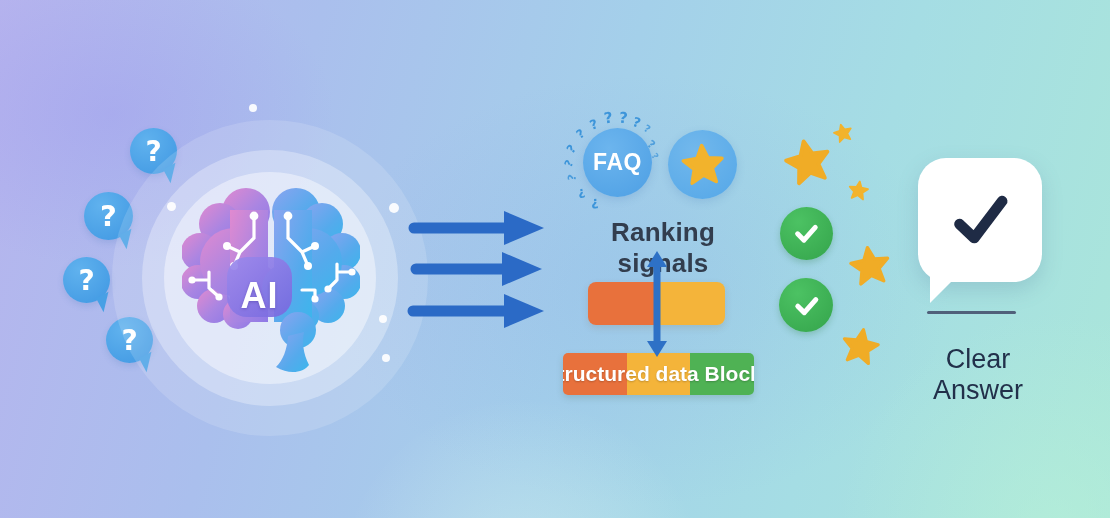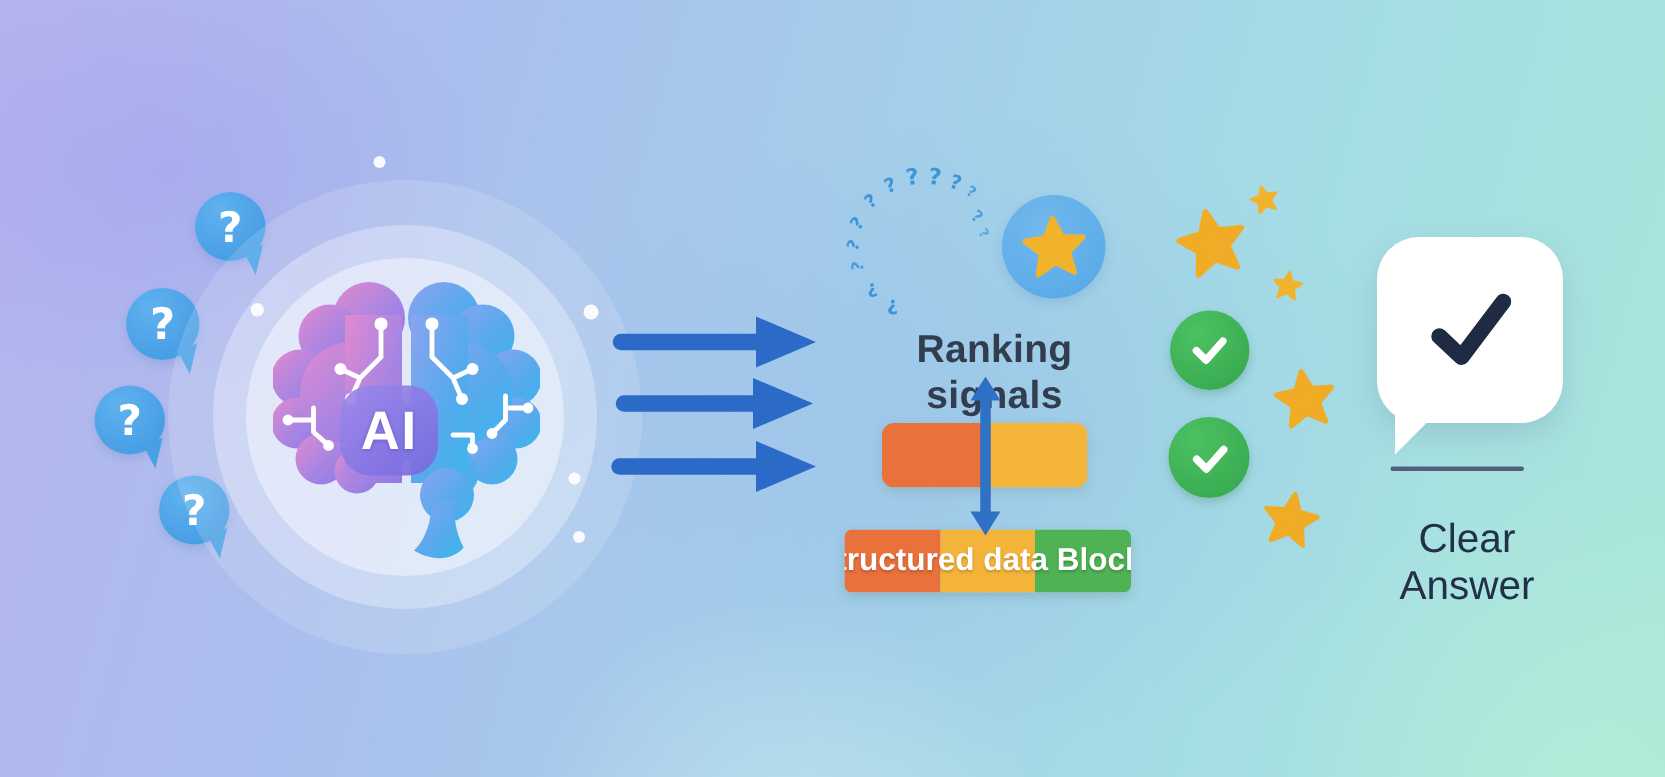--- a/index.html
+++ b/index.html
@@ -26,21 +26,21 @@
     display:flex; align-items:center; justify-content:center;
     box-shadow:0 3px 6px rgba(60,110,180,.18); }
   .q-bubble .q-mark { color:#fff; font-weight:700; font-family:"DejaVu Sans",sans-serif; }
   .q-tail { position:absolute; right:-3px; bottom:-7px; width:0; height:0;
     border-top:16px solid #47a0e5; border-right:14px solid transparent;
     transform:rotate(-28deg); }
   .brain { position:absolute; left:182px; top:184px; width:178px; height:195px; }
   .ai-badge { position:absolute; left:227px; top:257px; width:65px; height:60px;
     border-radius:20px;
     background:linear-gradient(140deg, rgba(156,138,236,.92), rgba(119,104,222,.92));
-    display:flex; align-items:center; justify-content:center;
+    display:flex; align-items:flex-end; justify-content:center;
     color:#fff; font-weight:700; font-size:36px; letter-spacing:1px;
     text-shadow:0 1px 3px rgba(70,55,150,.45); }
   .h-arrows { position:absolute; left:404px; top:206px; width:148px; height:126px; }
   .v-arrow  { position:absolute; left:645px; top:249px; width:24px; height:110px; z-index:6; }
   
   .faq-ring { position:absolute; left:560px; top:108px; width:112px; height:110px; }
   .ring-q { position:absolute; color:#3d95da; font-weight:700; line-height:1;
     font-family:"DejaVu Sans",sans-serif; }
   .badge-circle { position:absolute; width:69px; height:69px; border-radius:50%;
     display:flex; align-items:center; justify-content:center;
@@ -194,20 +194,23 @@
     <span class="ring-q" style="left:17px;top:20px;font-size:12px;transform:rotate(-35deg)">?</span>
     <span class="ring-q" style="left:8px;top:35px;font-size:12px;transform:rotate(-50deg)">?</span>
     <span class="ring-q" style="left:6px;top:50px;font-size:11px;transform:rotate(-65deg)">?</span>
     <span class="ring-q" style="left:9px;top:64px;font-size:11px;transform:rotate(-85deg);opacity:.85">?</span>
     <span class="ring-q" style="left:18px;top:79px;font-size:12px;transform:rotate(170deg)">?</span>
     <span class="ring-q" style="left:31px;top:89px;font-size:13px;transform:rotate(178deg)">?</span>
     <span class="ring-q" style="left:88px;top:31px;font-size:11px;transform:rotate(40deg);opacity:.8">?</span>
     <span class="ring-q" style="left:92px;top:44px;font-size:9px;transform:rotate(55deg);opacity:.7">?</span>
   </div>
 
+  <div class="badge-circle faq-circle">
+    <span>FAQ</span>
+  </div>
   <div class="badge-circle star-circle">
     <svg style="width:44px;height:44px;transform:rotate(-4deg)" viewBox="0 0 20 20">
       <path d="M10 1.2 12.5 6.9 18.8 7.5 14.1 11.7 15.5 17.9 10 14.6 4.5 17.9 5.9 11.7 1.2 7.5 7.5 6.9 Z" fill="#f2b32c" stroke="#f2b32c" stroke-width="1.6" stroke-linejoin="round"></path>
     </svg>
   </div>
 
   <div class="ranking-label">Ranking signals</div>
 
   <svg class="v-arrow" viewBox="0 0 24 110">
     <line x1="12" y1="14" x2="12" y2="96" stroke="#2e71c6" stroke-width="7"></line>

